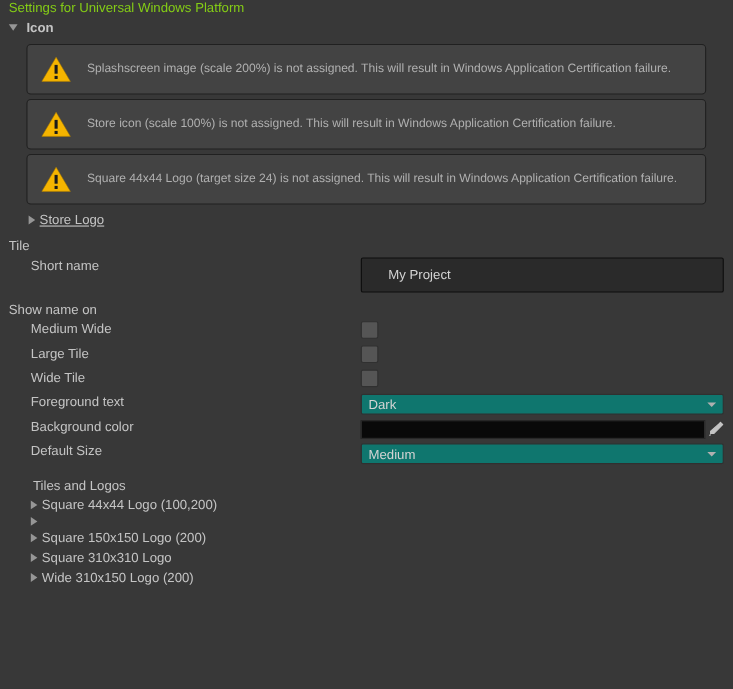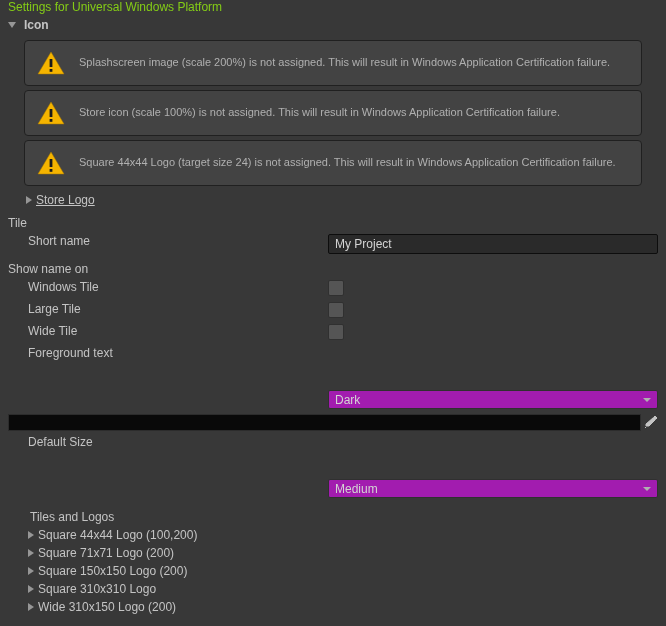--- a/index.html
+++ b/index.html
@@ -77,43 +77,42 @@
   .heading {
     padding: 6px 8px 2px 8px;
     color: #c4c4c4;
   }
   .text-input {
     flex: 1;
     background: #2a2a2a;
     border: 1px solid #0d0d0d;
     border-radius: 2px;
     color: #d4d4d4;
-    padding: 2px 6px;
+    padding: 2px 24px;
     font-family: inherit;
     font-size: 12px;
-    height: 20px;
+    height: 32px;
   }
   .checkbox {
     width: 16px; height: 16px;
     background: #555555;
     border: 1px solid #303030;
     border-radius: 2px;
   }
   .select {
     flex: 1;
-    background: #a21caf;
+    background: #0f766e;
     border: 1px solid #303030;
     border-radius: 2px;
     color: #d4d4d4;
     padding: 2px 20px 2px 6px;
     position: relative;
     height: 19px;
     display: flex;
     align-items: center;
-    margin-top: 44px;
   }
   .select::after {
     content: "";
     position: absolute;
     right: 6px;
     top: 50%;
     transform: translateY(-2px);
     width: 0; height: 0;
     border-left: 4px solid transparent;
     border-right: 4px solid transparent;
@@ -186,40 +185,41 @@
 <div class="heading">Tile</div>
 
 <div class="label-row indent-1">
   <span class="label">Short name</span>
   <input type="text" class="text-input" value="My Project" style="">
 </div>
 
 <div class="heading" style="padding-left:8px;">Show name on</div>
 
 <div class="label-row indent-2">
-  <span class="label">Windows Tile</span>
+  <span class="label">Medium Wide</span>
   <div class="checkbox"></div>
 </div>
 <div class="label-row indent-2">
   <span class="label">Large Tile</span>
   <div class="checkbox"></div>
 </div>
 <div class="label-row indent-2">
   <span class="label">Wide Tile</span>
   <div class="checkbox"></div>
 </div>
 
 <div class="label-row indent-2">
   <span class="label">Foreground text</span>
   <div class="select">
     <span>Dark</span>
   </div>
 </div>
 
 <div class="label-row indent-2">
+  <span class="label">Background color</span>
   <div class="color-field">
     <div class="color-swatch"></div>
     <svg class="eyedropper" viewBox="0 0 14 14">
       <path d="M11 1 L13 3 L12 4 L10 2 Z M9.5 2.5 L11.5 4.5 L5 11 L2 11 L2 9 Z M2 12 L1 13" stroke="#c4c4c4" stroke-width="1" fill="#c4c4c4"></path>
     </svg>
   </div>
 </div>
 
 <div class="label-row indent-2">
   <span class="label">Default Size</span>
@@ -229,21 +229,20 @@
 </div>
 
 <div class="heading" style="padding-top:10px;margin-left:22px;">Tiles and Logos</div>
 
 <div class="logo-list-item">
   <span class="foldout collapsed"></span>
   <span>Square 44x44 Logo (100,200)</span>
 </div>
 <div class="logo-list-item">
   <span class="foldout collapsed"></span>
-  <span>Square 71x71 Logo (200)</span>
 </div>
 <div class="logo-list-item">
   <span class="foldout collapsed"></span>
   <span>Square 150x150 Logo (200)</span>
 </div>
 <div class="logo-list-item">
   <span class="foldout collapsed"></span>
   <span>Square 310x310 Logo</span>
 </div>
 <div class="logo-list-item">

